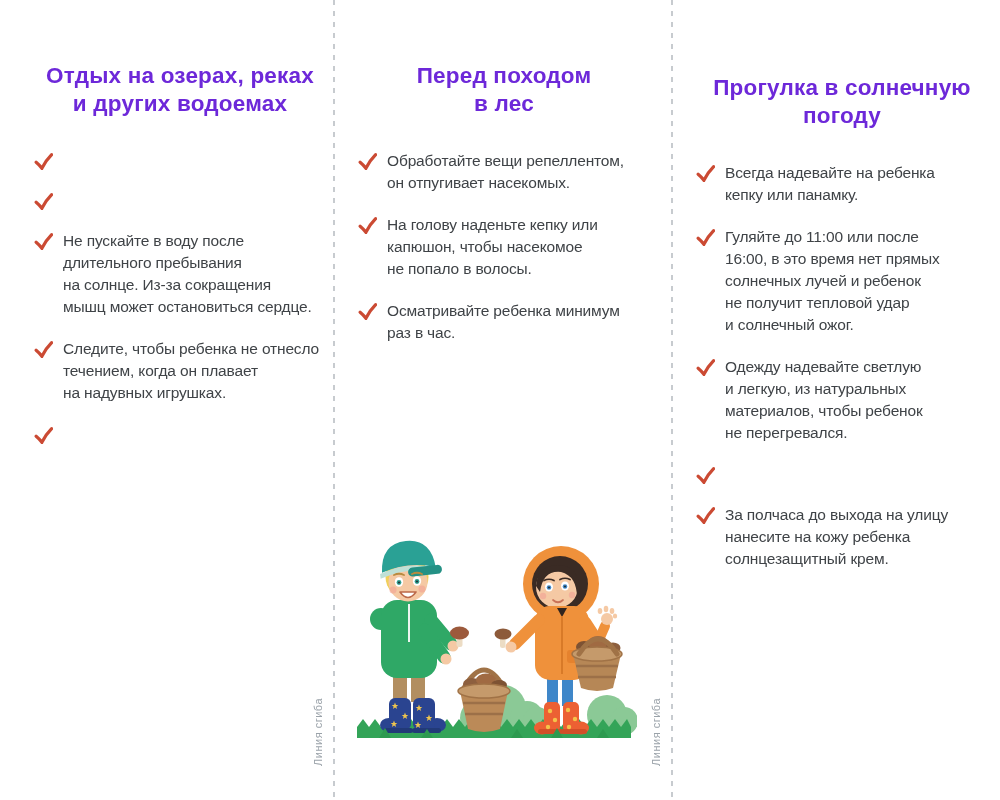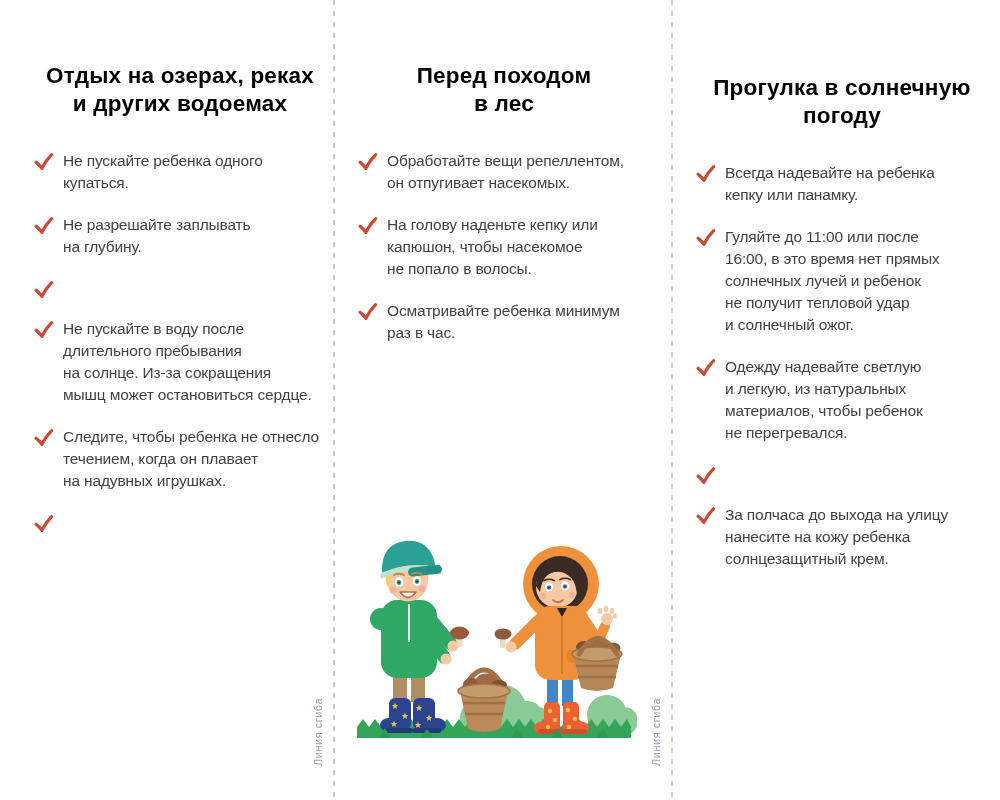--- a/index.html
+++ b/index.html
@@ -25,21 +25,21 @@
   .fold-label.left{left:312px;top:698px;}
   .fold-label.right{left:650px;top:698px;}
 
   .panel{position:absolute;top:62px;}
   .panel.water{left:34px;width:292px;}
   .panel.forest{left:358px;width:292px;}
   .panel.sun{left:696px;width:292px;margin-top:12px;}
 
   .panel h2{
     margin:0;text-align:center;white-space:pre-line;
-    color:#000000;font-size:22.5px;line-height:28px;
+    color:#6d28d9;font-size:22.5px;line-height:28px;
     font-weight:bold;letter-spacing:.2px;
   }
   .checklist{list-style:none;margin:32px 0 0;padding:0;}
   .checklist li{display:flex;gap:10px;margin-bottom:20px;align-items:flex-start;}
   .check{flex:none;width:19px;height:17px;margin-top:3px;}
   .check svg{display:block;width:19px;height:17px;}
   .item-text{
     margin:0;white-space:pre-line;
     font-size:15.5px;line-height:22px;color:#3f4347;
     letter-spacing:-.15px;
@@ -57,31 +57,20 @@
 <section class="panel water">
   <h2>Отдых на озерах, реках
 и других водоемах</h2>
   <ul class="checklist">
     <li>
       <span class="check">
           <svg viewBox="0 0 20 18">
             <path d="M2.2 9.8 C4.4 11.6 6.8 14.2 8.3 16.2 C11.2 10.6 15.4 5 18.6 1.8" stroke="#cb4a33" stroke-width="3.4" fill="none" stroke-linecap="round"></path>
           </svg>
         </span>
-      <p class="item-text">Не пускайте ребенка одного
-купаться.</p>
-    </li>
-    <li>
-      <span class="check">
-          <svg viewBox="0 0 20 18">
-            <path d="M2.2 9.8 C4.4 11.6 6.8 14.2 8.3 16.2 C11.2 10.6 15.4 5 18.6 1.8" stroke="#cb4a33" stroke-width="3.4" fill="none" stroke-linecap="round"></path>
-          </svg>
-        </span>
-      <p class="item-text">Не разрешайте заплывать
-на глубину.</p>
     </li>
     <li>
       <span class="check">
           <svg viewBox="0 0 20 18">
             <path d="M2.2 9.8 C4.4 11.6 6.8 14.2 8.3 16.2 C11.2 10.6 15.4 5 18.6 1.8" stroke="#cb4a33" stroke-width="3.4" fill="none" stroke-linecap="round"></path>
           </svg>
         </span>
     </li>
     <li>
       <span class="check">

